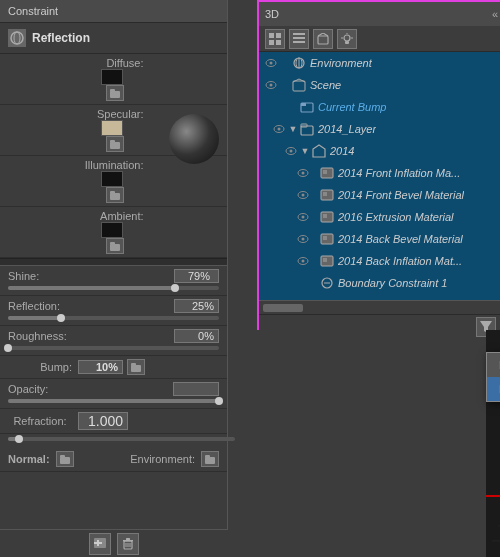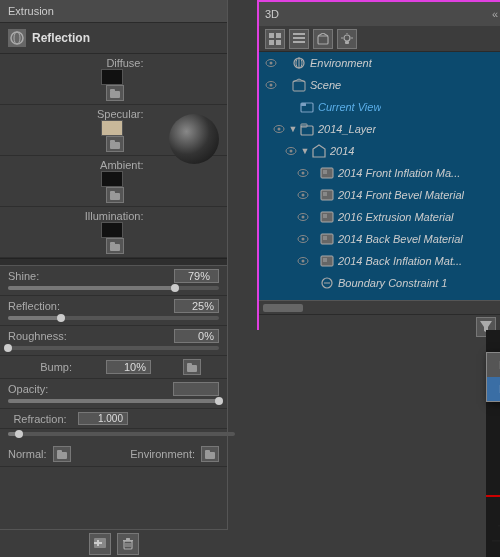--- a/index.html
+++ b/index.html
@@ -159,21 +159,20 @@
       position: absolute;
       top: -2px;
       transform: translateX(-50%);
     }
 
     .bump-row {
       display: flex;
       align-items: center;
       padding: 3px 8px;
       border-bottom: 1px solid #2e2e2e;
-      gap: 28px;
     }
 
     .folder-btn-sm {
       width: 18px;
       height: 16px;
       background: #555;
       border: 1px solid #777;
       display: flex;
       align-items: center;
       justify-content: center;
@@ -463,37 +462,37 @@
       display: flex;
       align-items: center;
       padding: 3px 8px;
       border-bottom: 1px solid #2e2e2e;
     }
 
     .refraction-input {
       background: #555;
       border: 1px solid #777;
       color: #ddd;
-      font-size: 10px;
+      font-size: 14px;
       padding: 0 4px;
       width: 50px;
       text-align: right;
     }
 
     .icon-svg {
       width: 14px;
       height: 14px;
     }
   </style>
 </head>
 <body>
 
 <div class="left-panel">
   <div class="properties-header">
-    <span>Extrusion</span>
+    <span>Constraint</span>
   </div>
 
   <div class="materials-header">
     <div class="mat-icon">
       <svg class="icon-svg" viewBox="0 0 14 14">
         <circle cx="7" cy="7" r="6" fill="none" stroke="#aaa" stroke-width="1.5"></circle>
         <ellipse cx="7" cy="7" rx="3" ry="6" fill="none" stroke="#aaa" stroke-width="1"></ellipse>
       </svg>
     </div>
     <span style="font-weight:bold;color:#ddd;font-size:12px;">Reflection</span>
@@ -514,39 +513,39 @@
       <span class="prop-label">Specular:</span>
       <div class="color-box color-beige"></div>
       <div class="folder-btn">
         <svg width="10" height="10" viewBox="0 0 10 10">
             <rect x="0" y="3" width="10" height="7" rx="1" fill="#999"></rect>
             <rect x="0" y="1" width="5" height="3" rx="1" fill="#999"></rect>
           </svg>
       </div>
     </div>
     <div class="prop-row">
+      <span class="prop-label">Illumination:</span>
+      <div class="color-box color-black"></div>
+      <div class="folder-btn">
+        <svg width="10" height="10" viewBox="0 0 10 10">
+            <rect x="0" y="3" width="10" height="7" rx="1" fill="#999"></rect>
+            <rect x="0" y="1" width="5" height="3" rx="1" fill="#999"></rect>
+          </svg>
+      </div>
+    </div>
+    <div class="prop-row">
       <span class="prop-label">Ambient:</span>
       <div class="color-box color-black"></div>
       <div class="folder-btn">
         <svg width="10" height="10" viewBox="0 0 10 10">
             <rect x="0" y="3" width="10" height="7" rx="1" fill="#999"></rect>
             <rect x="0" y="1" width="5" height="3" rx="1" fill="#999"></rect>
           </svg>
       </div>
     </div>
-    <div class="prop-row">
-      <span class="prop-label">Illumination:</span>
-      <div class="color-box color-black"></div>
-      <div class="folder-btn">
-        <svg width="10" height="10" viewBox="0 0 10 10">
-            <rect x="0" y="3" width="10" height="7" rx="1" fill="#999"></rect>
-            <rect x="0" y="1" width="5" height="3" rx="1" fill="#999"></rect>
-          </svg>
-      </div>
-    </div>
     <div class="sphere-preview"></div>
   </div>
 
   <div class="section-divider"></div>
 
   <div class="slider-row">
     <div class="slider-label-row">
       <span class="slider-label">Shine:</span>
       <input type="text" class="slider-value" style="background: rgb(85, 85, 85); border: 1px solid rgb(119, 119, 119); color: rgb(221, 221, 221); font-size: 11px; padding: 0px 8px; width: 45px; text-align: right;" value="79%">
     </div>
@@ -573,21 +572,21 @@
       <input type="text" class="slider-value" style="background: rgb(85, 85, 85); border: 1px solid rgb(119, 119, 119); color: rgb(221, 221, 221); font-size: 11px; padding: 0px 4px; width: 45px; text-align: right;" value="0%">
     </div>
     <div class="slider-track">
       <div class="slider-fill" style="width:0%;"></div>
       <div class="slider-thumb" style="left:0%;"></div>
     </div>
   </div>
 
   <div class="bump-row">
     <span class="slider-label" style="min-width:70px;text-align:right;padding-right:6px;">Bump:</span>
-    <input type="text" class="slider-value" style="background: rgb(85, 85, 85); border: 1px solid rgb(119, 119, 119); color: rgb(221, 221, 221); font-size: 11px; padding: 0px 4px; width: 45px; text-align: right;" value="10%">
+    <input type="text" class="slider-value" style="background: rgb(85, 85, 85); border: 1px solid rgb(119, 119, 119); color: rgb(221, 221, 221); font-size: 11px; padding: 0px 4px; width: 45px; text-align: right; font-weight: bold;" value="10%">
     <div class="folder-btn-sm">
       <svg width="10" height="10" viewBox="0 0 10 10">
           <rect x="0" y="3" width="10" height="7" rx="1" fill="#999"></rect>
           <rect x="0" y="1" width="5" height="3" rx="1" fill="#999"></rect>
         </svg>
     </div>
   </div>
 
   <div class="slider-row">
     <div class="slider-label-row">
@@ -604,21 +603,21 @@
     <span class="slider-label" style="min-width:70px;text-align:center;padding-right:6px;">Refraction:</span>
     <input type="text" class="refraction-input" value="1.000" style="">
   </div>
   <div class="slider-track" style="margin:3px 8px 6px 8px;">
     <div class="slider-fill" style="width:5%;"></div>
     <div class="slider-thumb" style="left:5%;"></div>
   </div>
 
   <div class="normal-env-row">
     <div class="normal-section">
-      <span class="prop-label" style="text-align:left;width:auto;padding-right:4px;">Normal:</span>
+      <span class="prop-label" style="text-align:left;width:auto;padding-right:4px;font-weight:bold;">Normal:</span>
       <div class="folder-btn">
         <svg width="10" height="10" viewBox="0 0 10 10">
             <rect x="0" y="3" width="10" height="7" rx="1" fill="#999"></rect>
             <rect x="0" y="1" width="5" height="3" rx="1" fill="#999"></rect>
           </svg>
       </div>
     </div>
     <div class="env-section">
       <span class="prop-label" style="text-align:left;width:auto;padding-right:4px;">Environment:</span>
       <div class="folder-btn">
@@ -734,21 +733,21 @@
 
       <div class="tree-item indent-1">
         <div class="vis-icon" style="opacity:0;"></div>
         <div class="tree-arrow"></div>
         <div class="tree-node-icon">
           <svg width="14" height="14" viewBox="0 0 14 14">
               <rect x="1" y="3" width="12" height="9" rx="1" fill="none" stroke="#7a9fc2" stroke-width="1.2"></rect>
               <rect x="1" y="3" width="5" height="3" rx="0.5" fill="#7a9fc2"></rect>
             </svg>
         </div>
-        <span class="tree-label blue">Current View</span>
+        <span class="tree-label blue">Current Bump</span>
       </div>
 
       <div class="tree-item indent-1">
         <div class="vis-icon">
           <svg width="12" height="10" viewBox="0 0 12 10">
               <ellipse cx="6" cy="5" rx="5" ry="3.5" fill="none" stroke="#888" stroke-width="1"></ellipse>
               <circle cx="6" cy="5" r="1.5" fill="#888"></circle>
             </svg>
         </div>
         <div class="tree-arrow" style="color:#aaa;font-size:9px;">▼</div>

